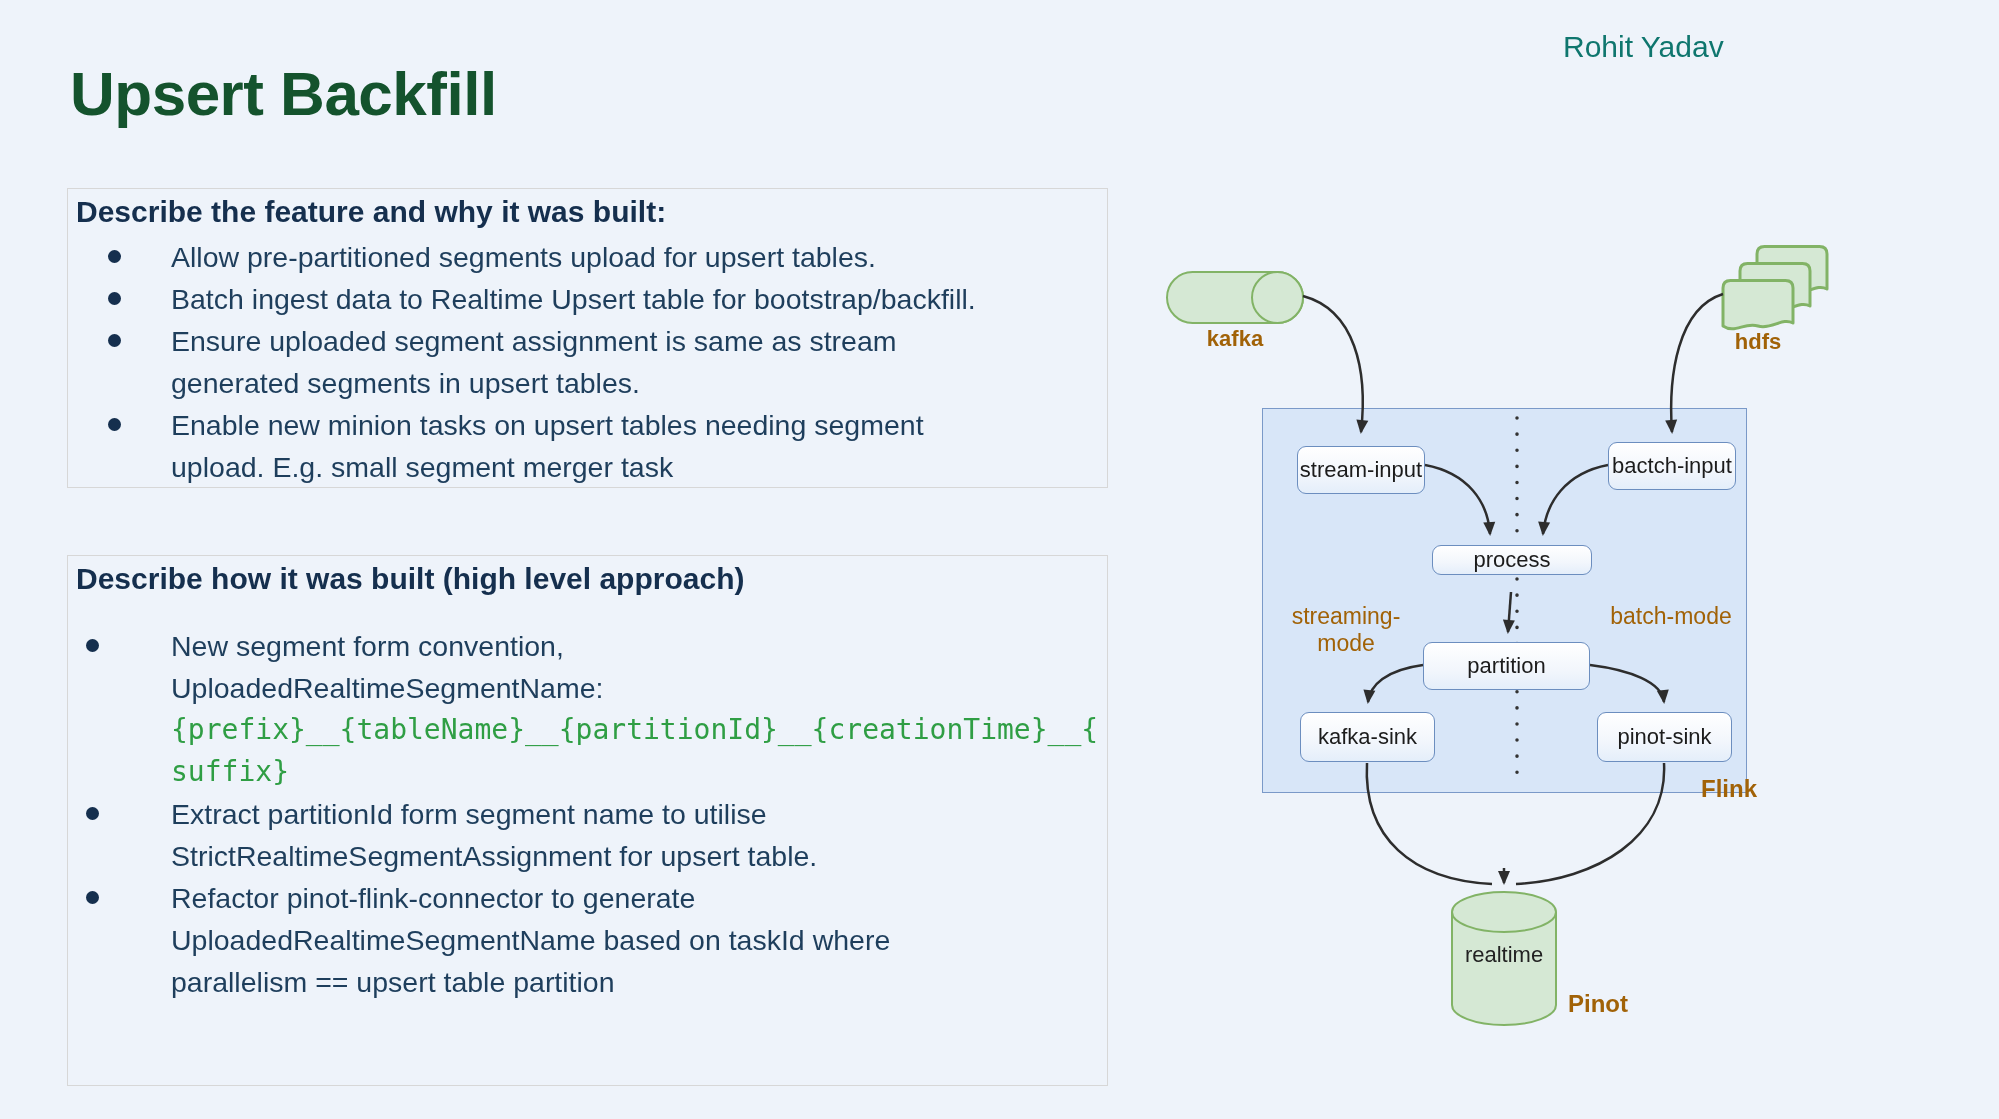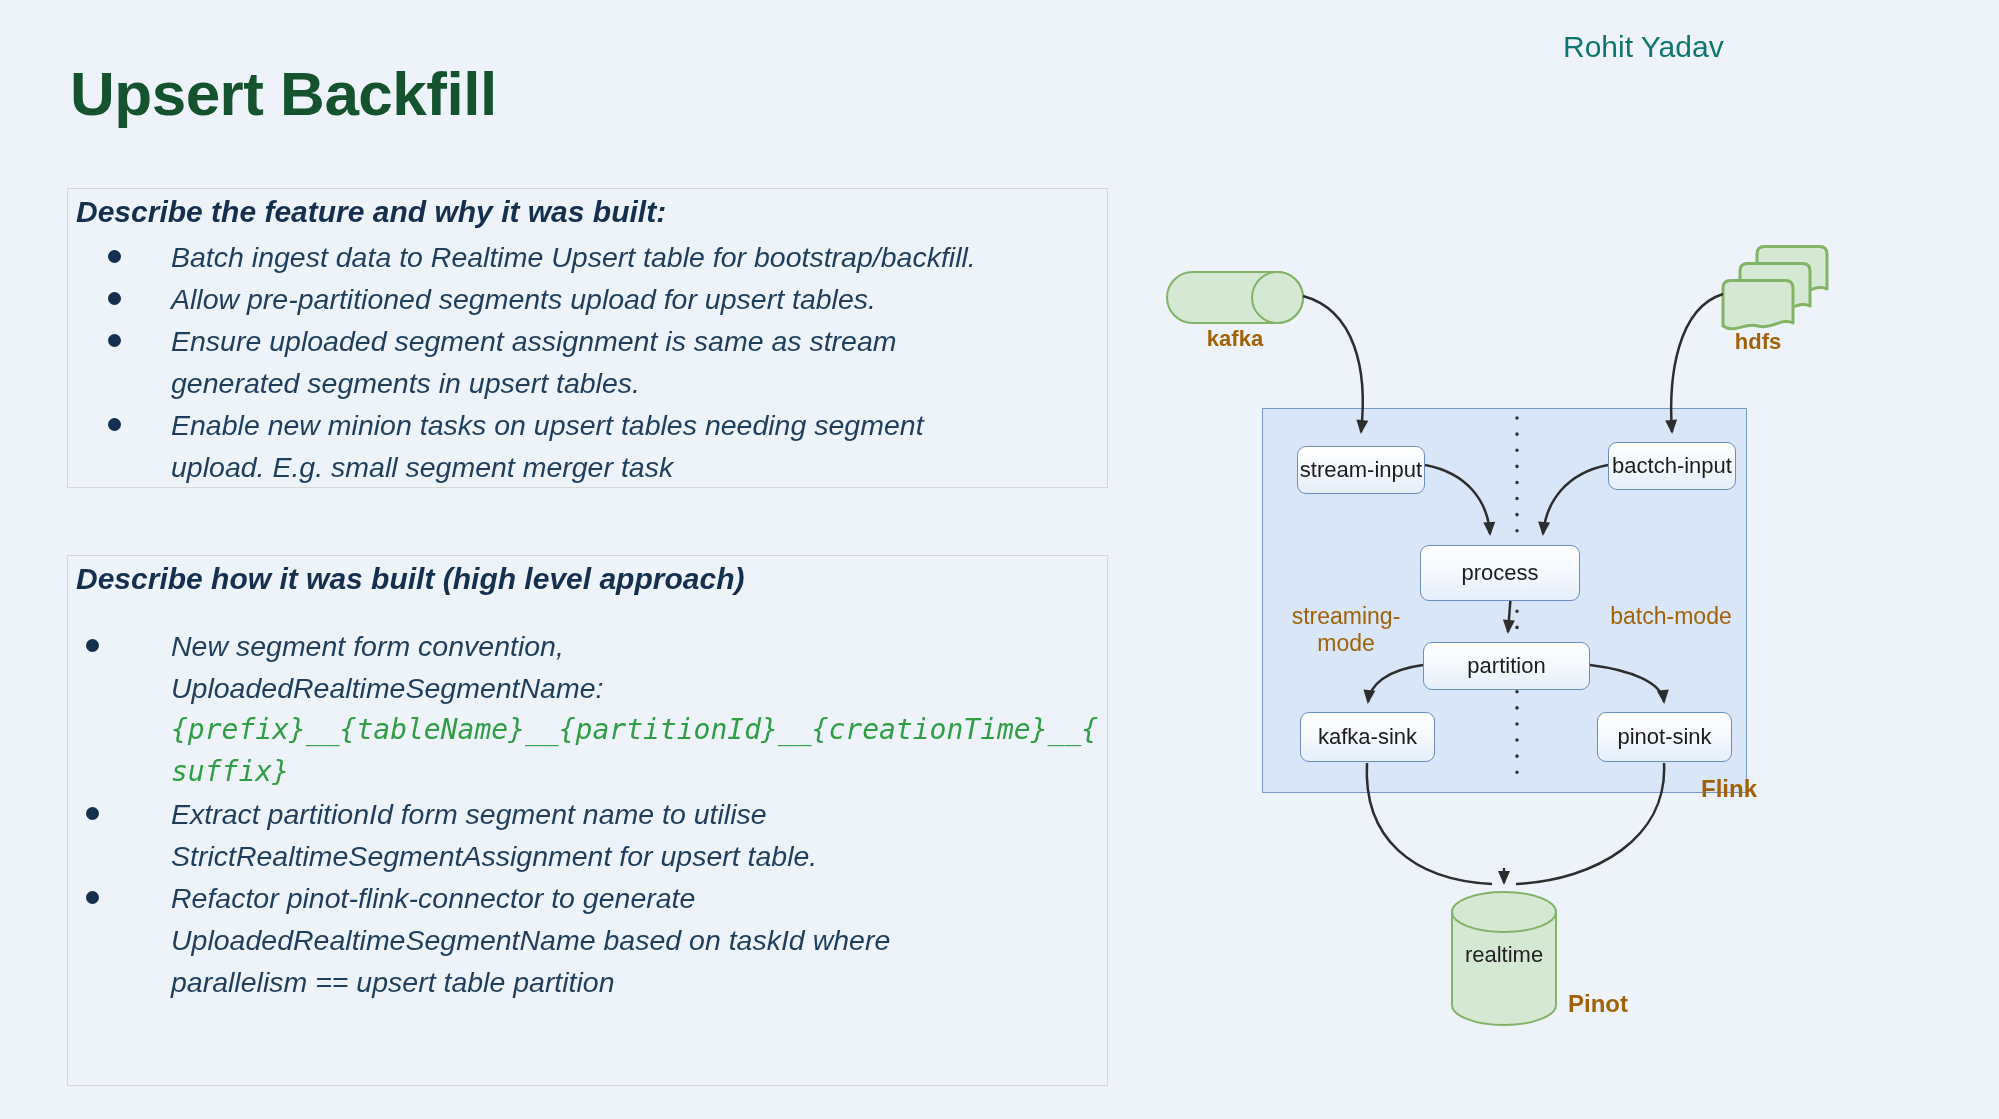--- a/index.html
+++ b/index.html
@@ -13,21 +13,21 @@
   
   .page-title{
     left:70px;top:58px;
     font-size:62px;font-weight:700;letter-spacing:-0.5px;color:#14532d;
   }
   .author{
     left:1563px;top:30px;font-size:30px;color:#0f766e;
   }
   .textbox{
     left:67px;width:1041px;
-    border:1.5px solid #d7d7d7;background:transparent;box-sizing:border-box;font-style:italic;
+    border:1.5px solid #d7d7d7;background:transparent;box-sizing:border-box;
   }
   #box1{top:188px;height:300px;}
   #box2{top:555px;height:531px;}
   .box-header{
     margin:5px 0 0 8px;font-size:30px;font-weight:700;color:#152f4e;line-height:36px;
   }
   .bullets{list-style:none;margin:6px 0 0 0;padding:0;}
   #box2 .bullets{margin-top:28px;}
   .bullets li{
     position:relative;padding-left:103px;margin:0;
@@ -53,21 +53,21 @@
   }
   #edges{left:0;top:0;z-index:1;}
   .node{
     z-index:2;border:1.5px solid #6c8ebf;border-radius:9px;box-sizing:border-box;
     background:linear-gradient(180deg,#ffffff 0%,#f2f6fc 60%,#e4eefa 100%);
     display:flex;align-items:center;justify-content:center;
     font-size:22px;color:#1c1c1c;
   }
   #n-stream{left:167px;top:216px;width:128px;height:48px;}
   #n-batch {left:478px;top:212px;width:128px;height:48px;}
-  #n-process{left:290px;top:315px;width:160px;height:56px;}
+  #n-process{left:302px;top:315px;width:160px;height:30px;}
   #n-partition{left:293px;top:412px;width:167px;height:48px;}
   #n-kafkasink{left:170px;top:482px;width:135px;height:50px;}
   #n-pinotsink{left:467px;top:482px;width:135px;height:50px;}
   .dlabel{z-index:2;color:#a16207;}
   #l-kafka{left:37px;top:96px;width:136px;text-align:center;font-size:22px;font-weight:700;}
   #l-hdfs{left:591px;top:99px;width:74px;text-align:center;font-size:22px;font-weight:700;}
   #l-streaming{left:138px;top:373px;width:156px;text-align:center;font-size:23px;}
   #l-batchmode{left:466px;top:373px;width:150px;text-align:center;font-size:23px;}
   #l-flink{left:571px;top:545px;font-size:24px;font-weight:700;}
   #l-realtime{left:322px;top:712px;width:104px;text-align:center;font-size:22px;color:#222;}
@@ -75,22 +75,22 @@
 </style>
 </head>
 <body>
 
 <div class="abs page-title">Upsert Backfill</div>
 <div class="abs author">Rohit Yadav</div>
 
 <div class="abs textbox" id="box1">
   <div class="box-header">Describe the feature and why it was built:</div>
   <ul class="bullets">
+    <li><span class="btext">Allow pre-partitioned segments upload for upsert tables.</span></li>
     <li><span class="btext">Batch ingest data to Realtime Upsert table for bootstrap/backfill.</span></li>
-    <li><span class="btext">Allow pre-partitioned segments upload for upsert tables.</span></li>
     <li><span class="btext">Ensure uploaded segment assignment is same as stream
 generated segments in upsert tables.</span></li>
     <li><span class="btext">Enable new minion tasks on upsert tables needing segment
 upload. E.g. small segment merger task</span></li>
   </ul>
 </div>
 
 <div class="abs textbox" id="box2">
   <div class="box-header">Describe how it was built (high level approach)</div>
   <ul class="bullets">

